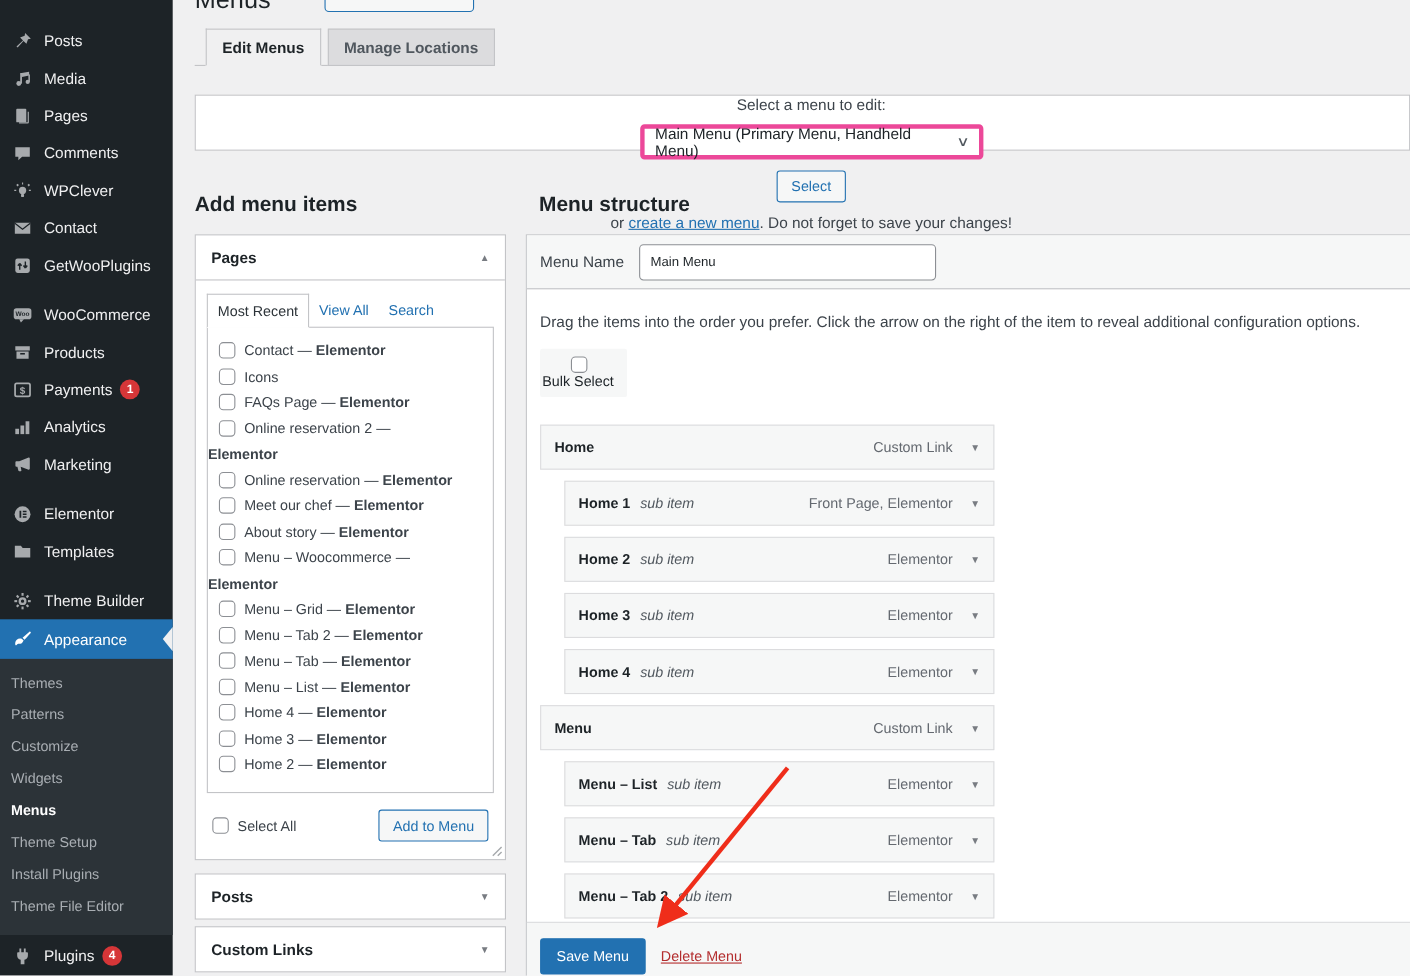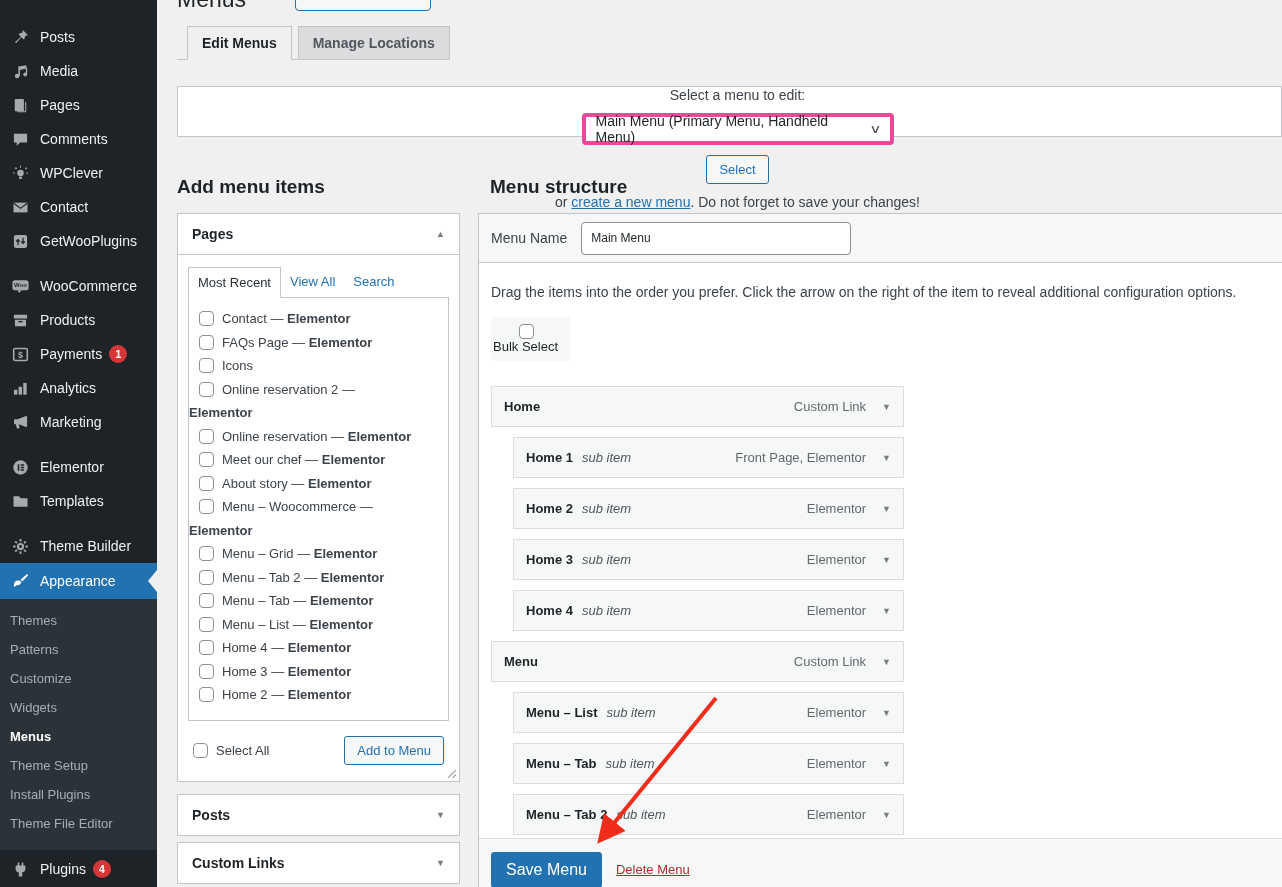--- a/index.html
+++ b/index.html
@@ -92,21 +92,21 @@
     padding:0 12px; margin-bottom:10px; font-size:13px; cursor:move; }
   .menu-bar.d1 { margin-left:22px; }
   .mb-title { font-weight:700; color:#1d2327; }
   .mb-sub { font-style:italic; color:#50575e; margin-left:9px; }
   .mb-type { margin-left:auto; color:#646970; }
   .mb-arrow { margin-left:16px; color:#787c82; font-size:9px; cursor:pointer; }
   .partial-bar { height:14px; width:413px; margin-left:30px; border:1px solid #dcdcde; border-bottom:none; background:#f6f7f7; }
   .card-footer { position:absolute; left:0; right:0; top:624px; height:76px; background:#f6f7f7; border-top:1px solid #dcdcde;
     display:flex; align-items:center; gap:14px; padding:0 12px 14px; }
   .btn-primary { background:var(--accent,#2271b1); border:1px solid var(--accent,#2271b1); color:#fff; border-radius:3px;
-    padding:8px 14px; font-size:16px; cursor:pointer; }
+    padding:8px 14px; font-size:13px; cursor:pointer; }
   .delete-link { color:var(--delete,#b32d2e); text-decoration:underline; font-size:13px; cursor:pointer; }
 
   .arrow-overlay { position:absolute; left:0; top:0; width:1282px; height:887px; pointer-events:none; z-index:40; }
 </style>
 </head>
 <body>
 
 <div class="screen">
 
   <aside class="sidebar">
@@ -323,22 +323,22 @@
       </div>
       <div class="panel-inner">
         <div class="sub-tabs">
             <a class="sub-tab active">Most Recent</a>
             <a class="sub-tab">View All</a>
             <a class="sub-tab">Search</a>
           </div>
         <div class="items-box">
           <ul>
               <li class="check-item"><label><input type="checkbox" style="">Contact — <b>Elementor</b></label></li>
+              <li class="check-item"><label><input type="checkbox" style="">Icons</label></li>
               <li class="check-item"><label><input type="checkbox" style="">FAQs Page — <b>Elementor</b></label></li>
-              <li class="check-item"><label><input type="checkbox" style="">Icons</label></li>
               <li class="check-item"><label><input type="checkbox" style="">Online reservation 2 — <br><b>Elementor</b></label></li>
               <li class="check-item"><label><input type="checkbox" style="">Online reservation — <b>Elementor</b></label></li>
               <li class="check-item"><label><input type="checkbox" style="">Meet our chef — <b>Elementor</b></label></li>
               <li class="check-item"><label><input type="checkbox" style="">About story — <b>Elementor</b></label></li>
               <li class="check-item"><label><input type="checkbox" style="">Menu – Woocommerce — <br><b>Elementor</b></label></li>
               <li class="check-item"><label><input type="checkbox" style="">Menu – Grid — <b>Elementor</b></label></li>
               <li class="check-item"><label><input type="checkbox" style="">Menu – Tab 2 — <b>Elementor</b></label></li>
               <li class="check-item"><label><input type="checkbox" style="">Menu – Tab — <b>Elementor</b></label></li>
               <li class="check-item"><label><input type="checkbox" style="">Menu – List — <b>Elementor</b></label></li>
               <li class="check-item"><label><input type="checkbox" style="">Home 4 — <b>Elementor</b></label></li>

